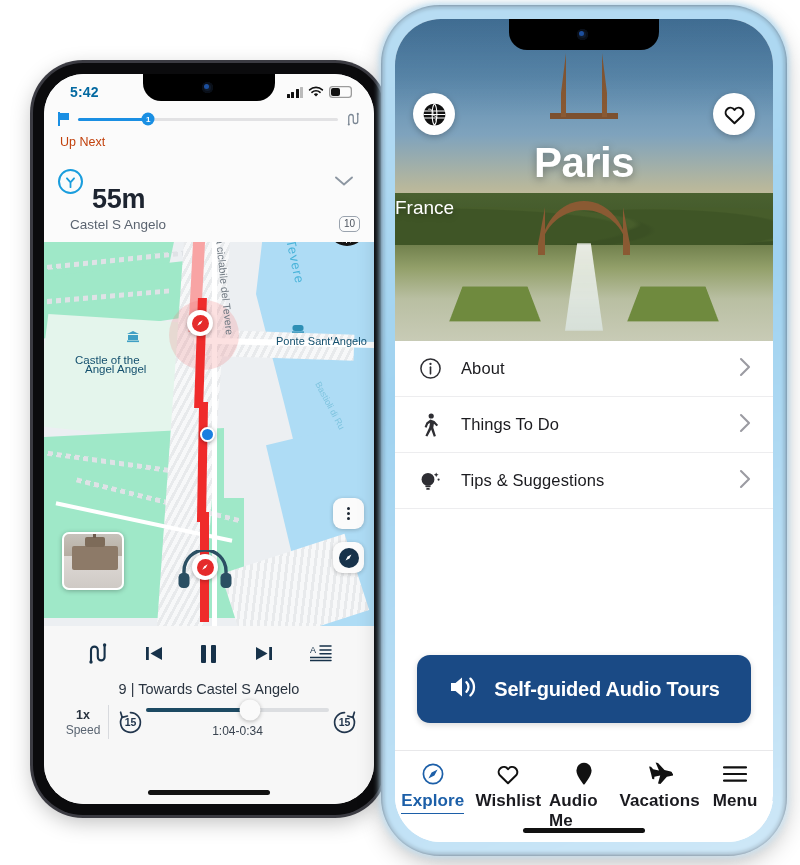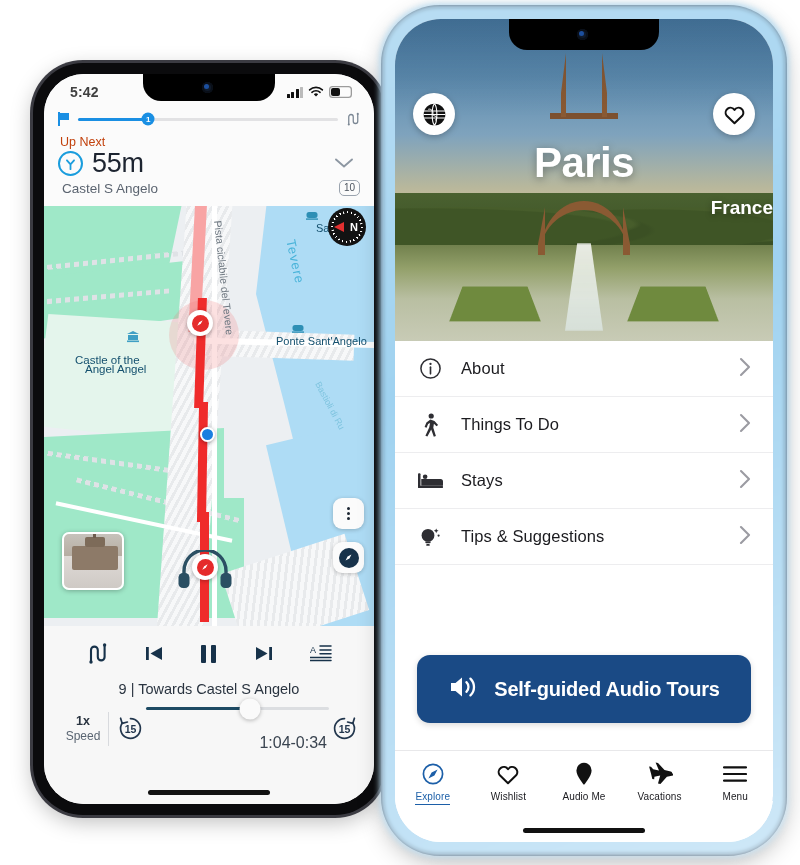--- a/index.html
+++ b/index.html
@@ -140,24 +140,24 @@
   .route-ico{ width:15px;height:14px;flex:none;color:#7b8794; }
 
   .upnext-label{ font-size:12.5px; color:#c2410c; margin: 6px 0 0 2px; }
   .upnext-row{ display:flex; align-items:center; gap:9px; margin-top:-1px;}
   .dir-badge{
     width:25px;height:25px;border-radius:50%;
     border:2.4px solid #1a9ddd; flex:none;
     display:flex;align-items:center;justify-content:center;
     color:#1a9ddd;
   }
-  .dist{ font-size:27px; font-weight:400; color:#1d2430; letter-spacing:-.3px; }
+  .dist{ font-size:27px; font-weight:700; color:#1d2430; letter-spacing:-.3px;margin-top:36px; }
   .chev-down{ margin-left:auto; margin-right:6px; color:#8d97a2; }
   .street-row{ display:flex; align-items:center; margin-top:1px; }
-  .street{ font-size:13.5px; color:#5b6470; margin-left:4px; }
+  .street{ font-size:13.5px; color:#5b6470; margin-left:12px; }
   .speedlimit{
     margin-left:auto; border:1.3px solid #9aa3ae; border-radius:5px;
     font-size:10px; color:#4c545e; padding:1px 4px; line-height:1.2;
   }
 
   
   .map{
     position:absolute; left:0; right:0; top:128px; bottom:178px;
     background:#eceff2; overflow:hidden;
   }
@@ -289,22 +289,22 @@
     margin-top: 2px;
   }
   .scrub-fill{ position:absolute;left:0;top:0;height:3.4px;width:57%;
     background:#1d4a63;border-radius:2px; }
   .scrub-knob{
     position:absolute;left:57%;top:50%;transform:translate(-50%,-50%);
     width:21px;height:21px;border-radius:50%;background:#fafafa;
     box-shadow:0 1px 4px rgba(0,0,0,.28);
   }
   .scrub-times{
-    display:flex;justify-content:flex-end;
-    font-size:16px;color:#3a4450;margin-top:24px;padding:0 2px;
+    display:flex;justify-content:center;
+    font-size:12px;color:#3a4450;margin-top:12px;padding:0 2px;
   }
   .home-indicator{
     position:absolute;bottom:9px;left:50%;transform:translateX(-50%);
     width:122px;height:5px;border-radius:3px;background:#111;
   }
 
   
   .hero{
     position:absolute;top:0;left:0;right:0;height:322px;
     overflow:hidden;
@@ -374,22 +374,22 @@
     background:#fff; box-shadow:0 2px 6px rgba(0,0,0,.25);
     display:flex;align-items:center;justify-content:center;
     z-index:10;
   }
   .hero-city{
     position:absolute; left:0;right:0; top:120px; text-align:center;
     color:#fff; font-size:42px; font-weight:bold; letter-spacing:-.5px;
     text-shadow:0 2px 8px rgba(0,0,0,.35); z-index:9;
   }
   .hero-country{
-    position:absolute; left:0;right:0; top:178px; text-align:right;
-    color:#fff; font-size:19px; font-weight:bold;
+    position:absolute; left:0;right:0; top:178px; text-align:left;
+    color:#fff; font-size:19px; font-weight:normal;
     text-shadow:0 2px 6px rgba(0,0,0,.35); z-index:9;
   }
 
   .menu-list{ position:absolute; top:322px; left:0; right:0; }
   .menu-item{
     display:flex;align-items:center;gap:18px;
     height:56px; padding:0 22px;
     border-bottom:1px solid #ededef;
   }
   .mi-ico{ width:26px;display:flex;align-items:center;justify-content:center;color:#2e2e33;flex:none;}
@@ -418,37 +418,37 @@
   .peek.c{ background:linear-gradient(180deg,#2f7fd4,#4f96de); }
 
   .tabbar{
     position:absolute;left:0;right:0;bottom:0;height:92px;
     background:#fff; border-top:1px solid #e8e8ea;
     display:flex;align-items:flex-start;justify-content:space-around;
     padding-top:11px;
   }
   .tab{ display:flex;flex-direction:column;align-items:center;gap:5px;width:70px;}
   .tab .t-ico{ height:24px;display:flex;align-items:center;justify-content:center;color:#111;}
-  .tab .t-lbl{ font-size:10px;color:#1a1a1f;font-weight:400;letter-spacing:.1px;}
+  .tab .t-lbl{ font-size:17px;color:#1a1a1f;font-weight:700;letter-spacing:.1px;}
   .tab.active .t-ico{ color:#1c5fa8; }
   .tab.active .t-lbl{ color:#1c5fa8; border-bottom:1.8px solid #1c5fa8; padding-bottom:2px;}
 </style>
 </head>
 <body>
 
 <div class="stage">
 
   <div class="phone" id="phone-left">
     <div class="screen">
 
       <div class="notch">
         <div class="notch-cam"></div>
       </div>
 
-      <div class="statusbar" style="color:#404040;gap:40px;">
+      <div class="statusbar" style="color:#0369a1;gap:40px;">
         <div class="time">5:42</div>
         <div class="sb-icons">
           <div class="sig">
             <i style="background:#111"></i>
               <i style="background:#111"></i>
               <i style="background:#111"></i>
               <i style="background:#bbb"></i>
           </div>
           <svg width="16" height="12" viewBox="0 0 16 12">
             <path d="M8 10.6 5.8 8.2a3.2 3.2 0 0 1 4.4 0z" fill="#111"></path>
@@ -754,36 +754,20 @@
             </svg>
           </span>
           <span class="mi-label">Things To Do</span>
           <span class="mi-chev">
             <svg width="12" height="20" viewBox="0 0 12 20" fill="none">
                 <path d="M2 2l8 8-8 8" stroke="currentColor" stroke-width="2.1" stroke-linecap="round" stroke-linejoin="round"></path>
               </svg>
           </span>
         </div>
 
-        <div class="menu-item">
-          <span class="mi-ico">
-            <svg width="25" height="18" viewBox="0 0 26 18" fill="currentColor">
-              <rect x="0" y="1" width="2.6" height="15" rx="1"></rect>
-              <path d="M3.4 7h20a2.6 2.6 0 0 1 2.6 2.6V14H3.4z"></path>
-              <circle cx="7.4" cy="4.6" r="2.4"></circle>
-              <rect x="0" y="14" width="26" height="2.4" rx="1"></rect>
-            </svg>
-          </span>
-          <span class="mi-label">Stays</span>
-          <span class="mi-chev">
-            <svg width="12" height="20" viewBox="0 0 12 20" fill="none">
-                <path d="M2 2l8 8-8 8" stroke="currentColor" stroke-width="2.1" stroke-linecap="round" stroke-linejoin="round"></path>
-              </svg>
-          </span>
-        </div>
 
 
         <div class="menu-item">
           <span class="mi-ico">
             <svg width="24" height="24" viewBox="0 0 24 24" fill="currentColor">
               <circle cx="10" cy="10.4" r="6.4"></circle>
               <rect x="7.3" y="16.4" width="5.4" height="1.8" rx=".9"></rect>
               <rect x="8.2" y="19" width="3.6" height="1.8" rx=".9"></rect>
               <path d="M18.2 3.4l.7 1.7 1.7.7-1.7.7-.7 1.7-.7-1.7-1.7-.7 1.7-.7z"></path>
               <circle cx="20.6" cy="10.6" r="1.1"></circle>

